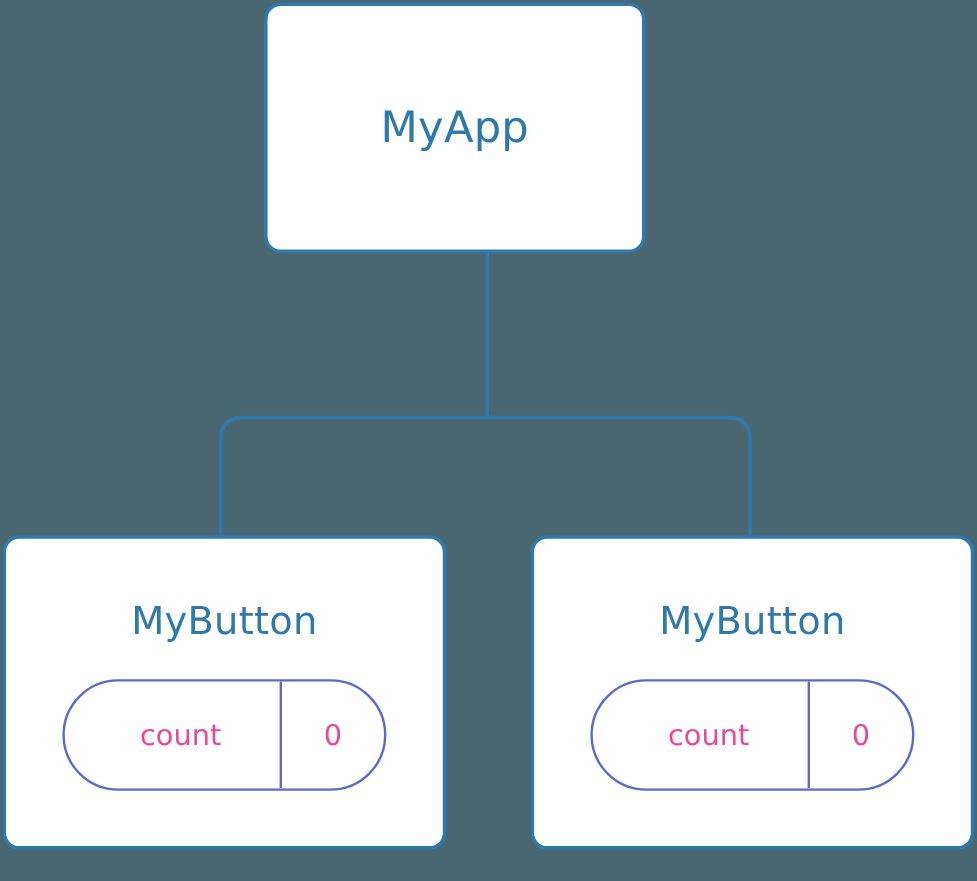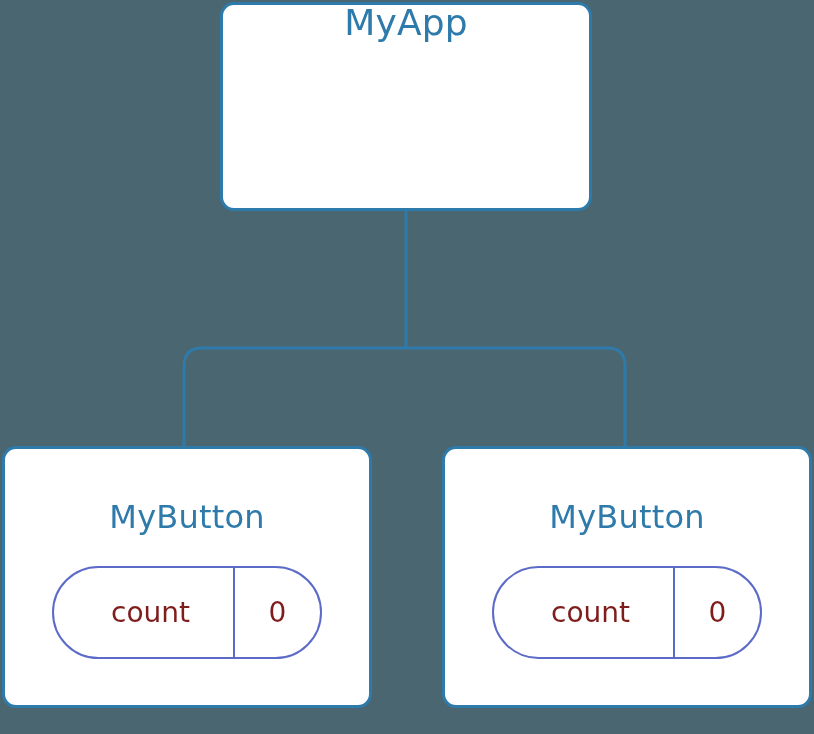--- a/index.html
+++ b/index.html
@@ -39,23 +39,23 @@
     border-radius: 14px;
     box-sizing: border-box;
     display: flex;
     flex-direction: column;
     align-items: center;
   }
 
   .node-root {
     left: 220px;
     top: 2px;
-    width: 372px;
+    width: 318px;
     height: 209px;
-    justify-content: flex-start;
+    justify-content: center;
   }
 
   .node-child {
     width: 370px;
     height: 262px;
     top: 446px;
     justify-content: flex-start;
   }
 
   .node-child-left  { left: 2px; }
@@ -90,22 +90,22 @@
     box-sizing: border-box;
     overflow: hidden;
     background: #ffffff;
   }
 
   .state-key,
   .state-value {
     display: flex;
     align-items: center;
     justify-content: center;
-    color: #7f1d1d;
-    font-size: 28px;
+    color: #ec4899;
+    font-size: 24px;
     line-height: 1;
     box-sizing: border-box;
   }
 
   .state-key {
     width: 179px;
     padding-left: 14px;
   }
 
   .state-value {

